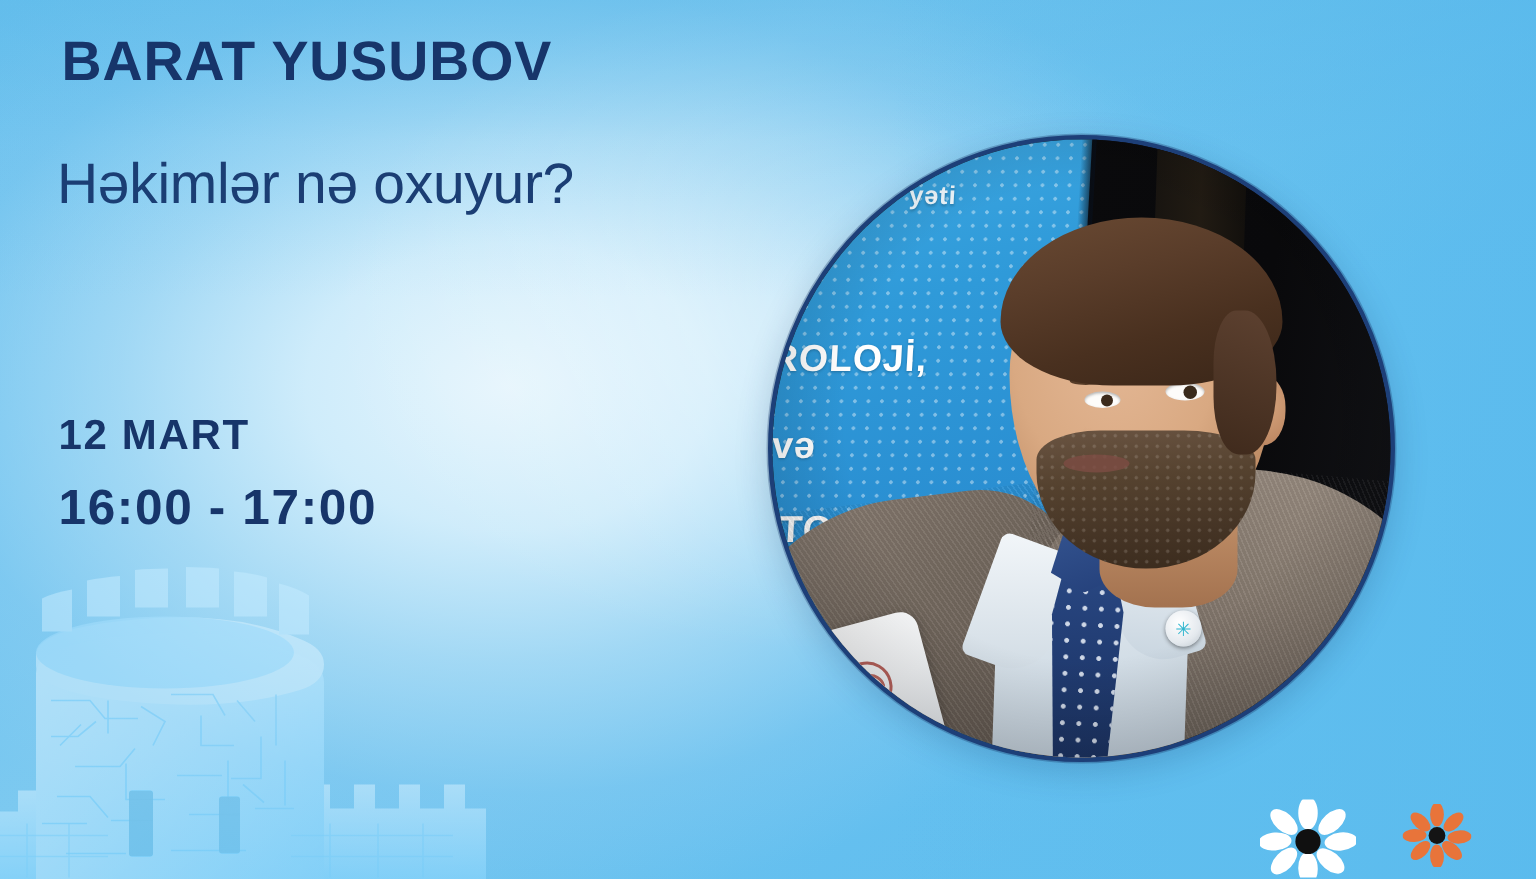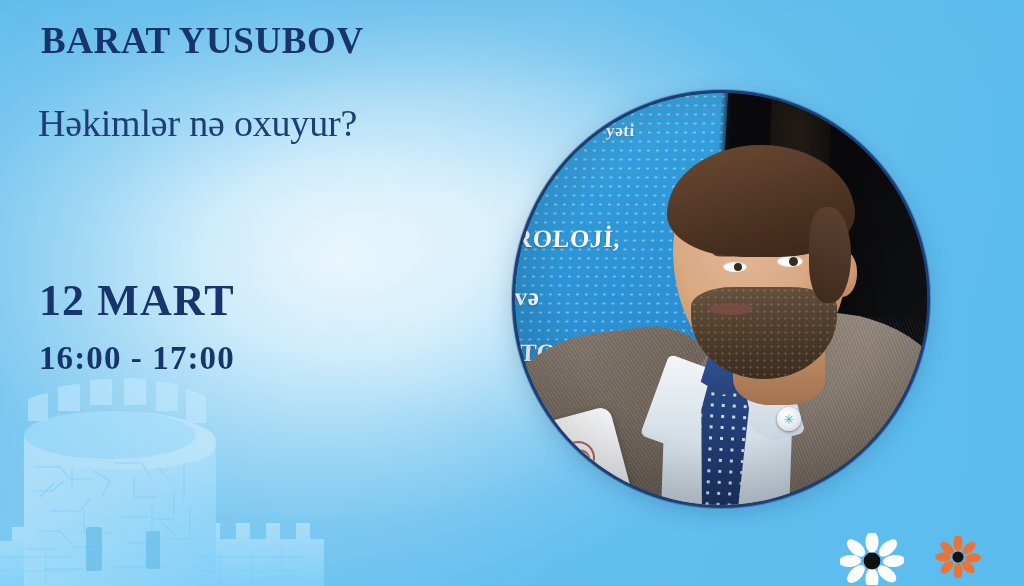--- a/index.html
+++ b/index.html
@@ -7,21 +7,20 @@
   body{
     font-family:"Liberation Sans", sans-serif;
     background:#6ec3ee;
   }
 
   .poster{
     position:relative;
     width:1024px; height:586px;
     overflow:hidden;
     background:#63c0f0;
-    font-family:Liberation Serif, serif;
   }
 
   
   .bg-base{
     position:absolute; inset:0;
     background:linear-gradient(135deg,#6cc2ee 0%,#6ec4f0 18%,#7cc9f0 34%,#63bfef 70%,#5fbeef 100%);
   }
   .bg-glow{
     position:absolute; inset:0;
     background:radial-gradient(ellipse 560px 400px at 33% 44%,
@@ -82,21 +81,21 @@
   .subtitle div{ margin-bottom:2px; }
 
   .datetime{
     position:absolute;
     left:39px; top:272px;
     color:#17356a;
     font-weight:bold;
     line-height:1.32;
     white-space:nowrap;
   }
-  .date-line{ font-size:44px; letter-spacing:1.1px; }
+  .date-line{ font-size:28px; letter-spacing:1.1px; }
   .time-line{ font-size:33px; letter-spacing:1.1px; margin-top:7px; }
 
   
   .portrait{
     position:absolute;
     left:512px; top:90px;
     width:418px; height:418px;
     border-radius:50%;
     overflow:hidden;
     border:3px solid #1d3f78;

